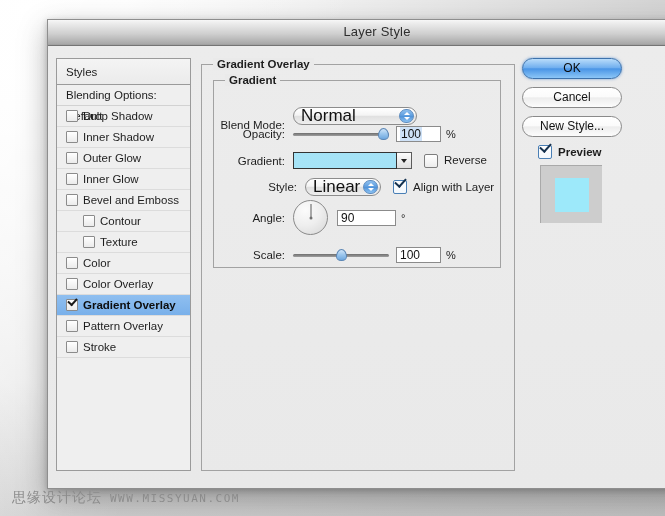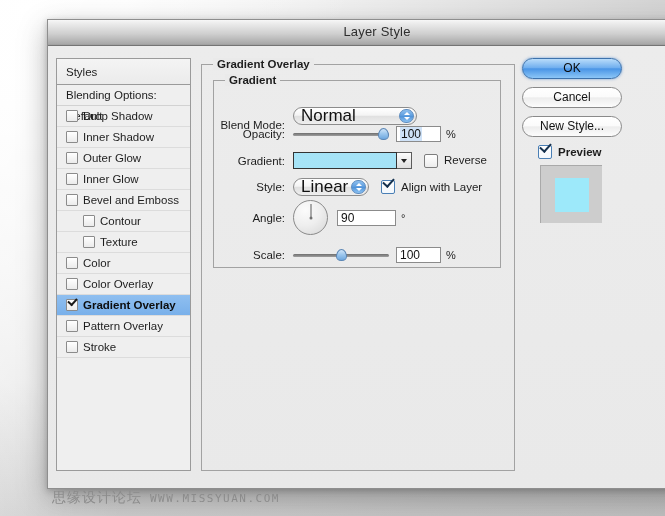--- a/index.html
+++ b/index.html
@@ -363,21 +363,20 @@
     background: #9de9fa;
   }
 
   
   #watermark {
     position: absolute;
     left: 12px; top: 489px;
     display: flex;
     align-items: baseline;
     color: #8c8c8c;
-    margin-left: 40px;
   }
   #wm-cn {
     font-size: 14px;
     font-family: "DejaVu Sans", sans-serif;
     letter-spacing: 1px;
   }
   #wm-en {
     font-size: 11px;
     margin-left: 8px;
     letter-spacing: 1.5px;
@@ -487,21 +486,21 @@
         <div class="rowlabel" style="width:72px;">Gradient:</div>
         <div class="grad-swatch" id="grad-swatch" style="width: 104px; margin-left: 8px; background: linear-gradient(to right, rgb(166, 228, 247) 0%, rgb(164, 226, 246) 100%);"></div>
         <div class="grad-arrow"></div>
         <span style="display:flex; align-items:flex-start; margin-left:12px;">
           <span class="acbx" id="reverse-cbx"></span>
           <span class="cbx-label">Reverse</span>
         </span>
       </div>
 
       <div class="row" style="left:12px; top:120px; width:288px;">
-        <div class="rowlabel" style="width:72px;">Style:</div>
+        <div class="rowlabel" style="width:72px;padding-left:12px;">Style:</div>
         <div class="popup" style="width:76px; margin-left:8px;">
           <span>Linear</span>
           <span class="arrows"></span>
         </div>
         <span style="display:flex; align-items:center; margin-left:12px;">
           <span class="acbx checked" id="align-cbx"></span>
           <span class="cbx-label">Align with Layer</span>
         </span>
       </div>
 

